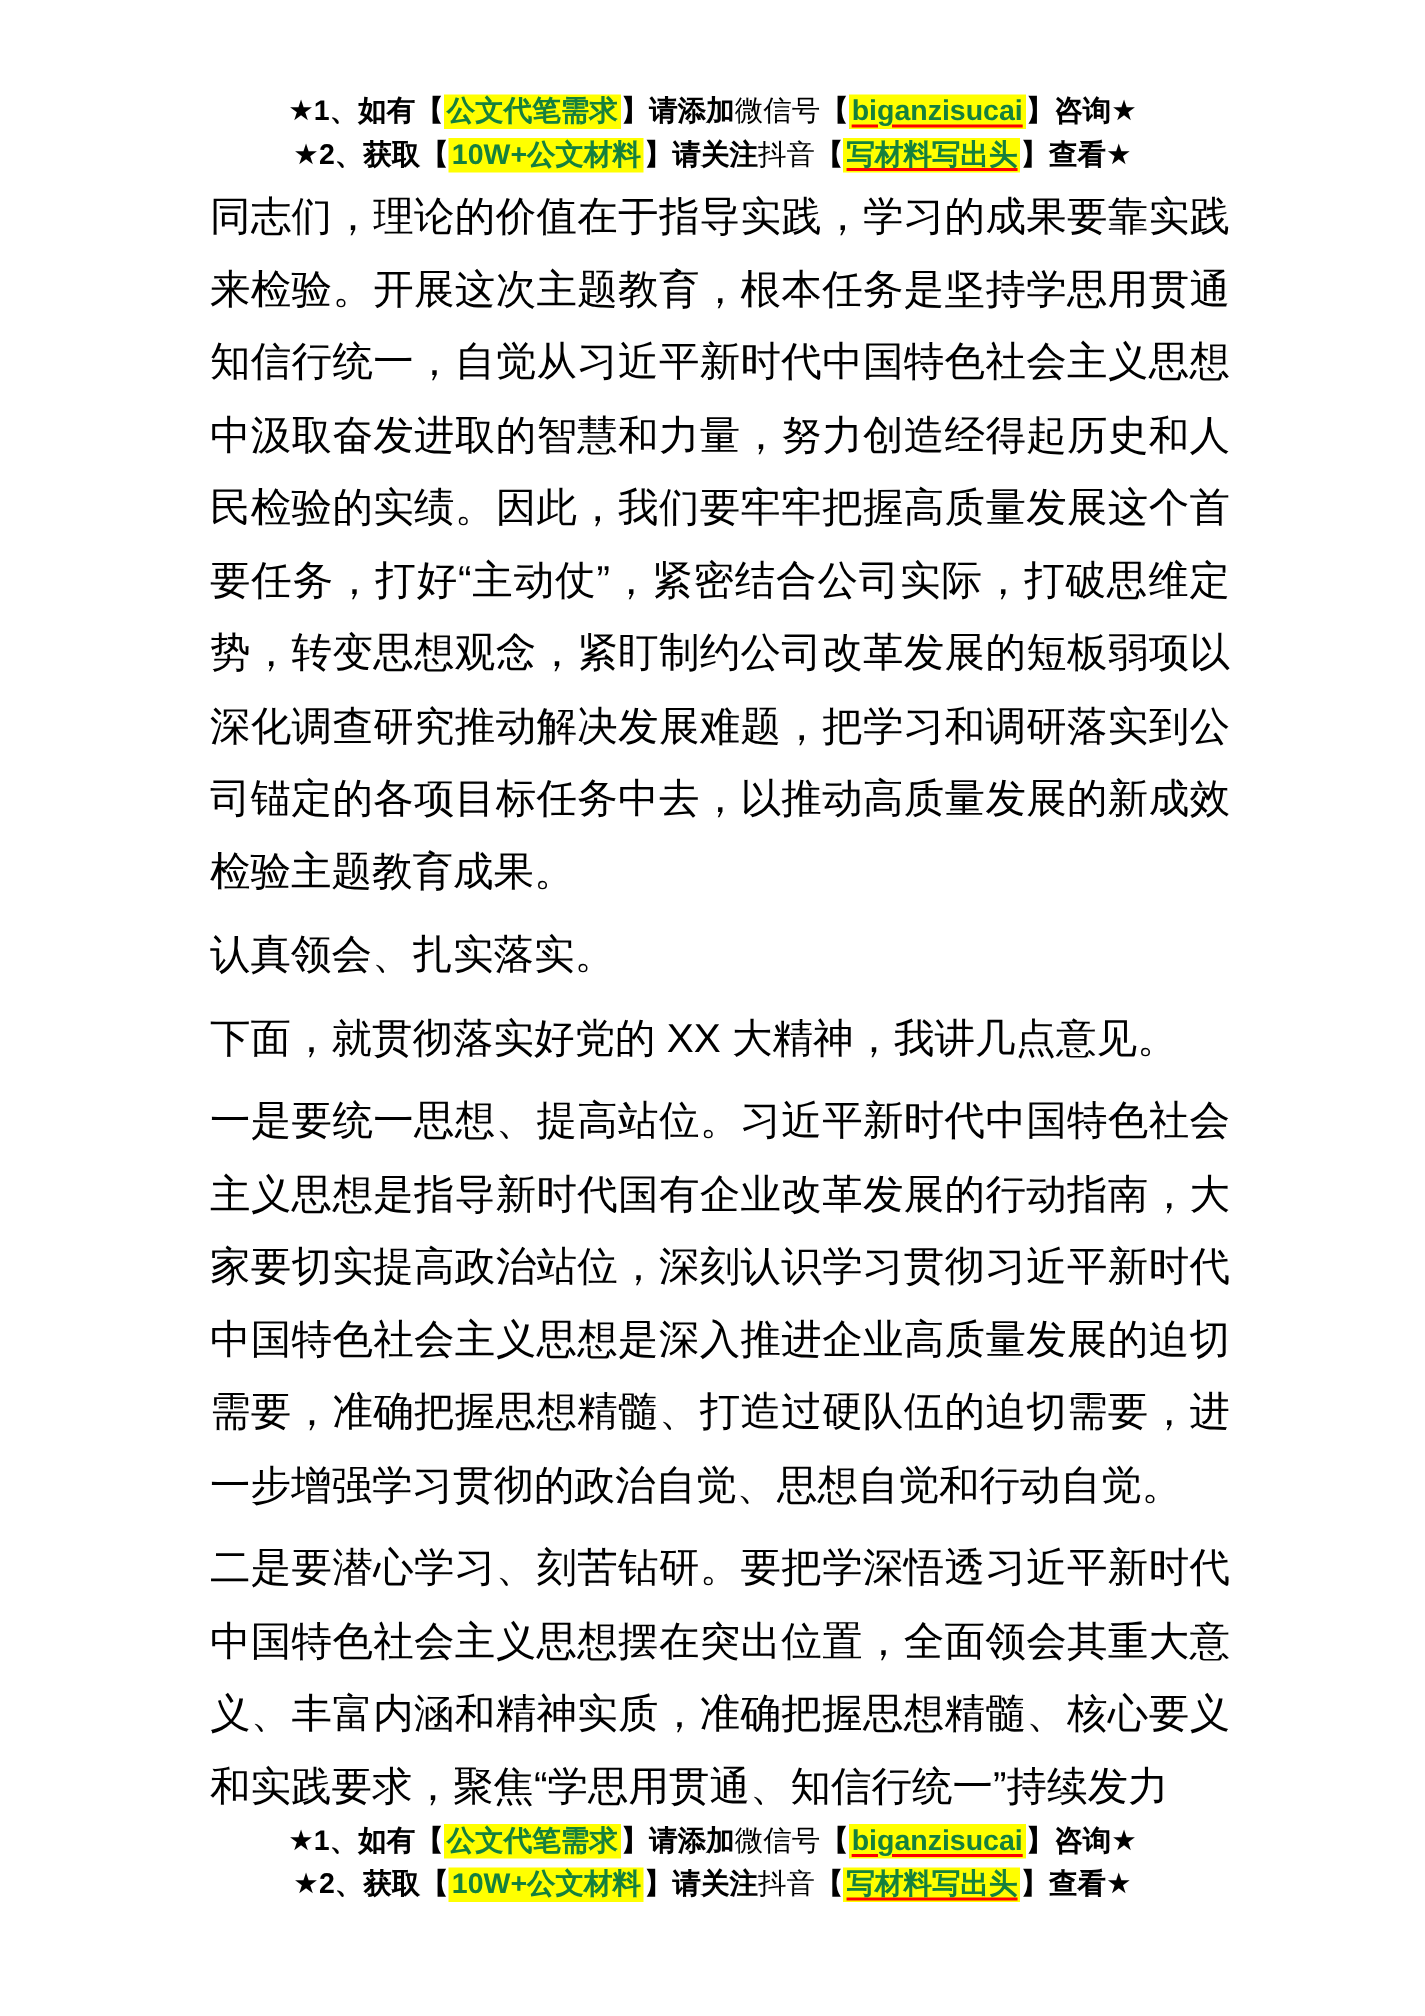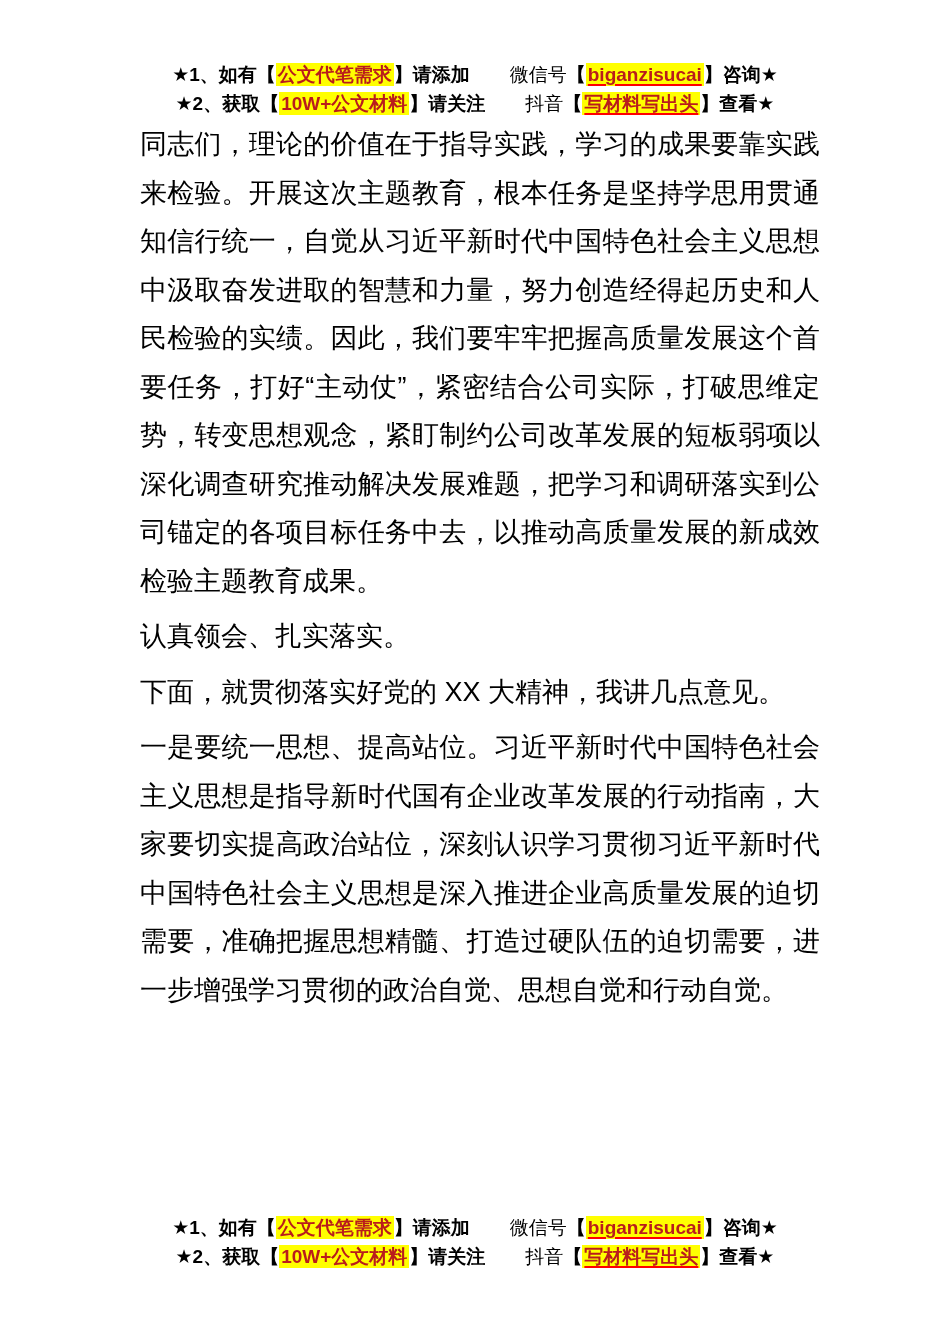--- a/index.html
+++ b/index.html
@@ -23,23 +23,23 @@
     width: 100%;
     text-align: center;
     font-size: 19px;
     font-weight: 700;
     line-height: 29px;
     color: #000000;
     white-space: nowrap;
   }
   .promo-top { top: 60px; }
   .promo-bottom { top: 1213px; }
-  .promo .plain { font-weight: 400; padding-left: 40px; }
+  .promo .plain { font-weight: 400; }
   .promo .hl {
-    color: #b91c1c;
+    color: #15803d;
     background: #ffff00;
     padding: 1px 2px;
   }
   .promo .u {
     text-decoration-thickness: 2px;
     text-underline-offset: 3px;
   }
   .promo .u-red {
     text-decoration: underline;
     text-decoration-color: #ff0000;
@@ -76,20 +76,21 @@
     <div class="promo-line">
       <span>★2、获取【</span><span class="hl">10W+公文材料</span><span>】请</span><span class="u">关注</span><span class="plain">抖音</span><span>【</span><span class="hl u-red">写材料写出头</span><span>】查看★</span>
     </div>
   </div>
 
   <div class="doc-body">
     <p>同志们，理论的价值在于指导实践，学习的成果要靠实践来检验。开展这次主题教育，根本任务是坚持学思用贯通知信行统一，自觉从习近平新时代中国特色社会主义思想中汲取奋发进取的智慧和力量，努力创造经得起历史和人民检验的实绩。因此，我们要牢牢把握高质量发展这个首要任务，打好“主动仗”，紧密结合公司实际，打破思维定势，转变思想观念，紧盯制约公司改革发展的短板弱项以深化调查研究推动解决发展难题，把学习和调研落实到公司锚定的各项目标任务中去，以推动高质量发展的新成效检验主题教育成果。</p>
     <p>认真领会、扎实落实。</p>
     <p>下面，就贯彻落实好党的 XX 大精神，我讲几点意见。</p>
     <p>一是要统一思想、提高站位。习近平新时代中国特色社会主义思想是指导新时代国有企业改革发展的行动指南，大家要切实提高政治站位，深刻认识学习贯彻习近平新时代中国特色社会主义思想是深入推进企业高质量发展的迫切需要，准确把握思想精髓、打造过硬队伍的迫切需要，进一步增强学习贯彻的政治自觉、思想自觉和行动自觉。</p>
+    <p>二是要潜心学习、刻苦钻研。要把学深悟透习近平新时代中国特色社会主义思想摆在突出位置，全面领会其重大意义、丰富内涵和精神实质，准确把握思想精髓、核心要义和实践要求，聚焦“学思用贯通、知信行统一”持续发力</p>
   </div>
 
   <div class="promo promo-bottom">
     <div class="promo-line">
       <span>★1、如有【</span><span class="hl">公文代笔需求</span><span>】请</span><span class="u">添加</span><span class="plain">微信号</span><span>【</span><span class="hl u-red">biganzisucai</span><span>】咨询★</span>
     </div>
     <div class="promo-line">
       <span>★2、获取【</span><span class="hl">10W+公文材料</span><span>】请</span><span class="u">关注</span><span class="plain">抖音</span><span>【</span><span class="hl u-red">写材料写出头</span><span>】查看★</span>
     </div>
   </div>

